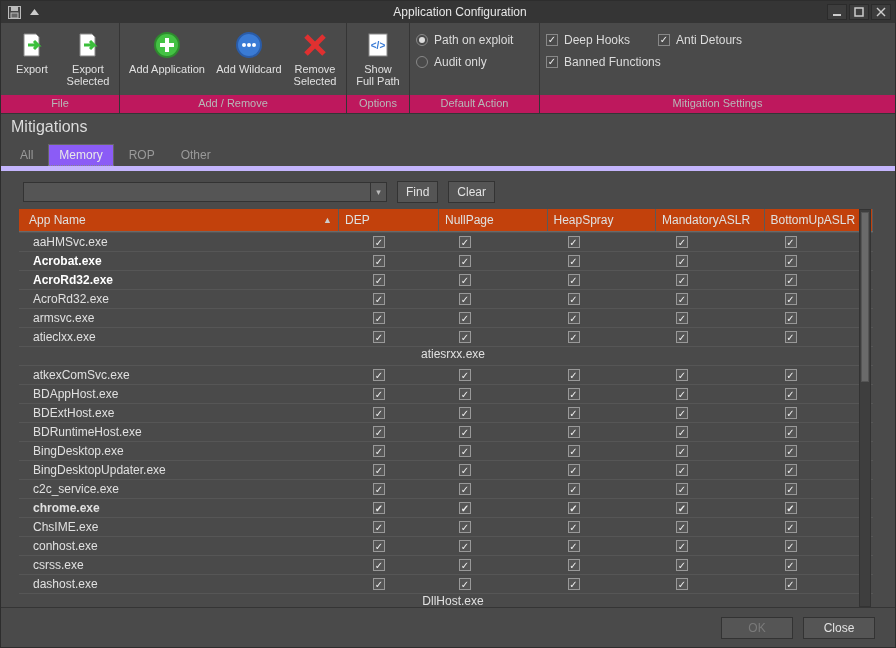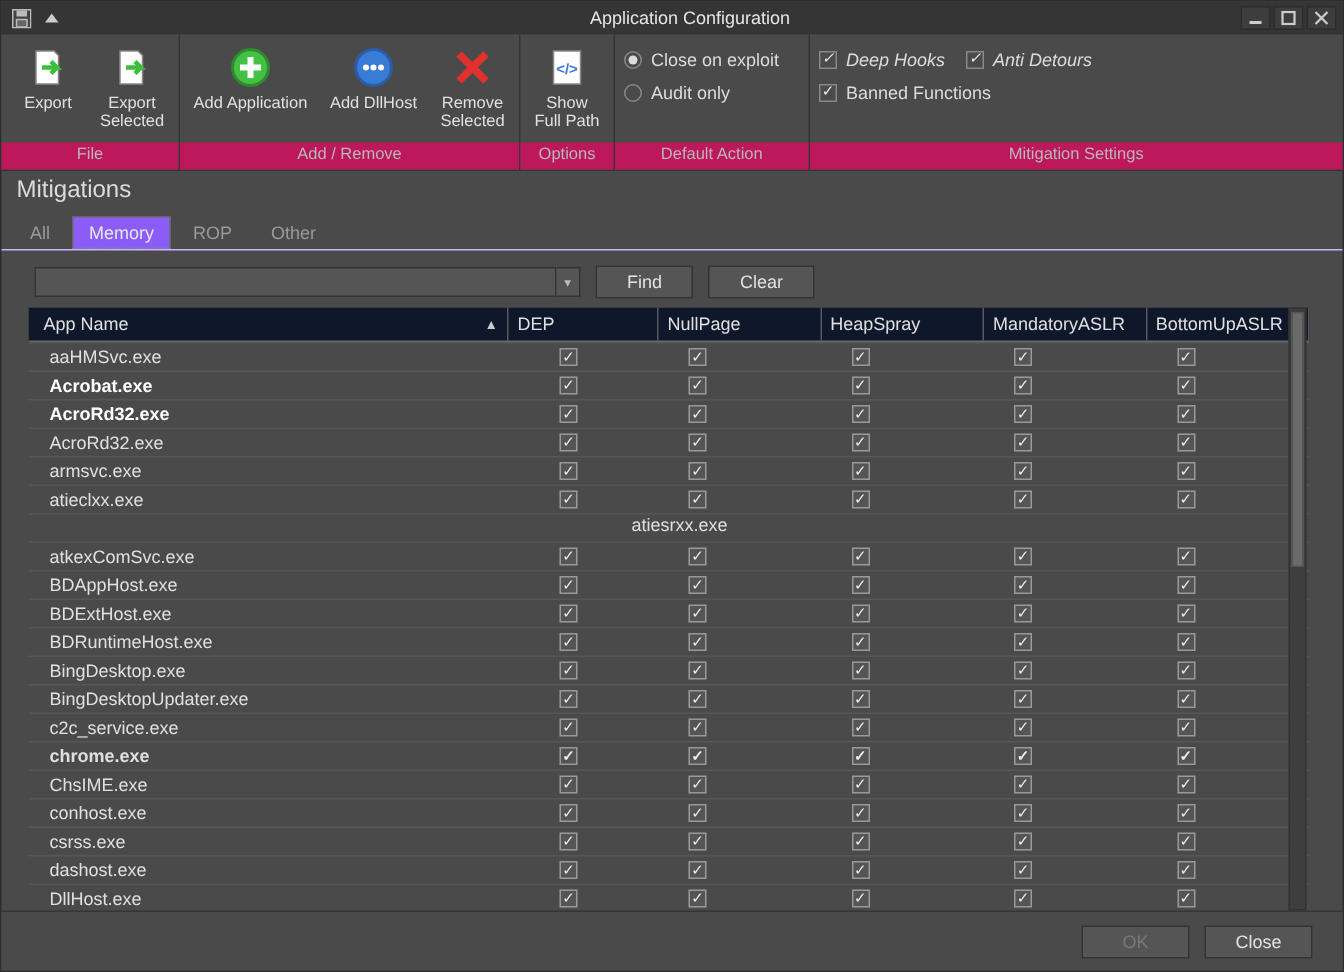--- a/index.html
+++ b/index.html
@@ -22,40 +22,40 @@
   .rbtn { display: flex; flex-direction: column; align-items: center; justify-content: flex-start; width: 50px; padding: 2px 2px; text-align: center; gap: 2px; cursor: default; }
   .rbtn.wide { width: 82px; }
   .rbtn .icon-box { width: 32px; height: 32px; display: flex; align-items: center; justify-content: center; }
   .rbtn .lbl { font-size: 11px; line-height: 12px; color: #e0e0e0; }
   .radio-col, .check-col { display: flex; flex-direction: column; gap: 8px; padding-top: 6px; }
   .radio-item, .check-item { display: flex; align-items: center; gap: 6px; font-size: 12px; color: #dcdcdc; white-space: nowrap; }
   .radio-dot { width: 12px; height: 12px; border-radius: 50%; border: 1px solid #888; display: flex; align-items: center; justify-content: center; }
   .radio-dot.on::after { content: ""; width: 6px; height: 6px; border-radius: 50%; background: #ddd; }
   .check-sq { width: 12px; height: 12px; border: 1px solid #888; display: flex; align-items: center; justify-content: center; color: #eee; font-size: 10px; line-height: 10px; }
   .check-sq.on::after { content: "✓"; }
-  .mit-row { display: flex; gap: 14px; font-style: italic; }
+  .mit-row { display: flex; gap: 28px; }
 
   
   .panel-header { padding: 4px 10px; color: #dcdcdc; font-size: 16px; }
 
   
-  .tabs { display: flex; gap: 4px; padding: 4px 8px 0 8px; border-bottom: 1px solid #c4b5fd; }
+  .tabs { display: flex; gap: 4px; padding: 4px 8px 0 8px; border-bottom: 5px solid #c4b5fd; }
   .tab { padding: 3px 10px; font-size: 12px; color: #9a9a9a; border: 1px solid transparent; border-bottom: none; cursor: default; }
   .tab.active { color: #e8e8e8; border-color: #666; border-bottom: 1px dotted #888; background: #8b5cf6; }
 
   
   .searchbar { display: flex; align-items: center; gap: 10px; padding: 10px 22px 6px 22px; }
   .search-input { flex: 0 0 348px; height: 20px; background: #555; border: 1px solid #333; color: #ddd; padding: 0 4px; font-size: 12px; }
   .combo-arrow { width: 16px; height: 20px; background: #555; border: 1px solid #333; border-left: none; display: flex; align-items: center; justify-content: center; color: #bbb; font-size: 9px; }
-  .btn { height: 22px; padding: 0 20px; background: #555; border: 1px solid #333; color: #e2e2e2; font-size: 12px; display: flex; align-items: center; justify-content: center; }
+  .btn { height: 22px; padding: 0 8px; background: #555; border: 1px solid #333; color: #e2e2e2; font-size: 12px; display: flex; align-items: center; justify-content: center; }
   .btn.disabled { color: #7a7a7a; }
 
   
   .table-wrap { position: relative; flex: 1; overflow: hidden; margin: 0 22px 0 18px; }
-  .thead { display: flex; background: #0f172a; border-bottom: 1px solid #6a6a6a; }
+  .thead { display: flex; background: #c2410c; border-bottom: 1px solid #6a6a6a; }
   .th { font-size: 12px; color: #e0e0e0; padding: 4px 6px; border-right: 1px solid #5a5a5a; display: flex; align-items: center; }
   .th .sort { margin-left: auto; font-size: 9px; color: #ccc; }
   .col-name-h { flex: 0 0 320px; padding-left: 10px; }
   .col-chk { flex: 1 1 0; display: flex; align-items: center; }
   .tbody { overflow: hidden; }
   .trow { display: flex; align-items: center; height: 19px; border-top: 1px solid #565656; }
   .trow .cell { font-size: 12px; color: #e0e0e0; }
   .trow .cell.name { flex: 0 0 320px; padding-left: 14px; white-space: nowrap; overflow: hidden; }
   .trow.bold .cell.name { font-weight: bold; color: #ffffff; }
   .trow .cell.chk { flex: 1 1 0; display: flex; }
@@ -154,21 +154,21 @@
         </div>
         <div class="rbtn wide" style="width:70px">
           <span class="icon-box">
             <svg width="28" height="28" viewBox="0 0 28 28">
                 <circle cx="14" cy="14" r="12" fill="#3a7bd5" stroke="#2a5ca8" stroke-width="2"></circle>
                 <circle cx="9" cy="14" r="2" fill="#fff"></circle>
                 <circle cx="14" cy="14" r="2" fill="#fff"></circle>
                 <circle cx="19" cy="14" r="2" fill="#fff"></circle>
               </svg>
           </span>
-          <span class="lbl">Add DllHost</span>
+          <span class="lbl">Add Wildcard</span>
         </div>
         <div class="rbtn">
           <span class="icon-box">
             <svg width="26" height="26" viewBox="0 0 26 26">
                 <line x1="4" y1="4" x2="22" y2="22" stroke="#e03030" stroke-width="5"></line>
                 <line x1="22" y1="4" x2="4" y2="22" stroke="#e03030" stroke-width="5"></line>
               </svg>
           </span>
           <span class="lbl">Remove Selected</span>
         </div>
@@ -189,21 +189,21 @@
         </div>
       </div>
       <div class="ribbon-label">Options</div>
     </div>
 
     <div class="ribbon-group" style="min-width:130px">
       <div class="ribbon-row">
         <div class="radio-col">
           <label class="radio-item">
             <span class="radio-dot on"></span>
-            <span>Close on exploit</span>
+            <span>Path on exploit</span>
           </label>
           <label class="radio-item">
             <span class="radio-dot"></span>
             <span>Audit only</span>
           </label>
         </div>
       </div>
       <div class="ribbon-label">Default Action</div>
     </div>
 
@@ -596,21 +596,21 @@
           <div class="cell chk">
             <span class="tick on"></span>
           </div>
           <div class="cell chk">
             <span class="tick on"></span>
           </div>
           <div class="cell chk">
             <span class="tick on"></span>
           </div>
         </div>
-        <div class="trow" style="position: relative;">
+        <div class="trow" style="position: relative; flex-direction: column;">
           <div class="cell name">DllHost.exe</div>
           <div class="cell chk" style="flex: 0 0 100px;">
             <span class="tick on" style="margin-left: 34px;"></span>
           </div>
           <div class="cell chk">
             <span class="tick on"></span>
           </div>
           <div class="cell chk">
             <span class="tick on"></span>
           </div>

